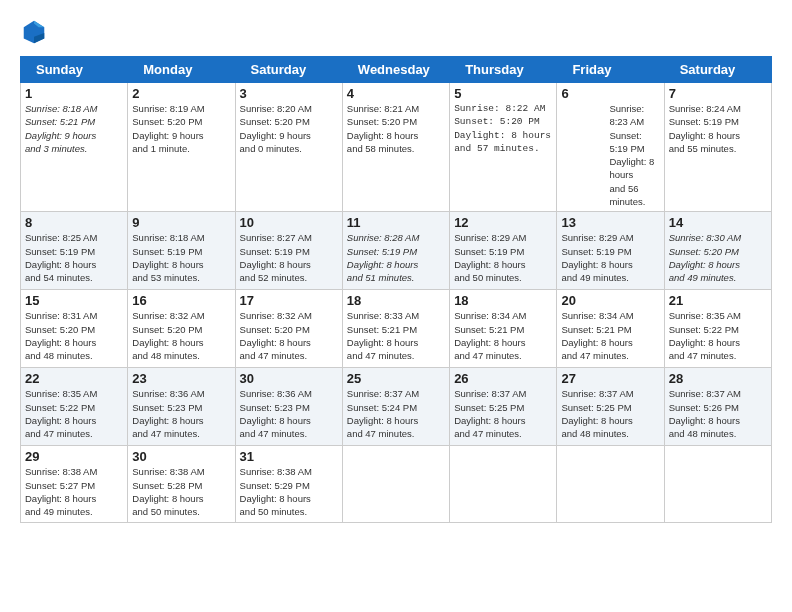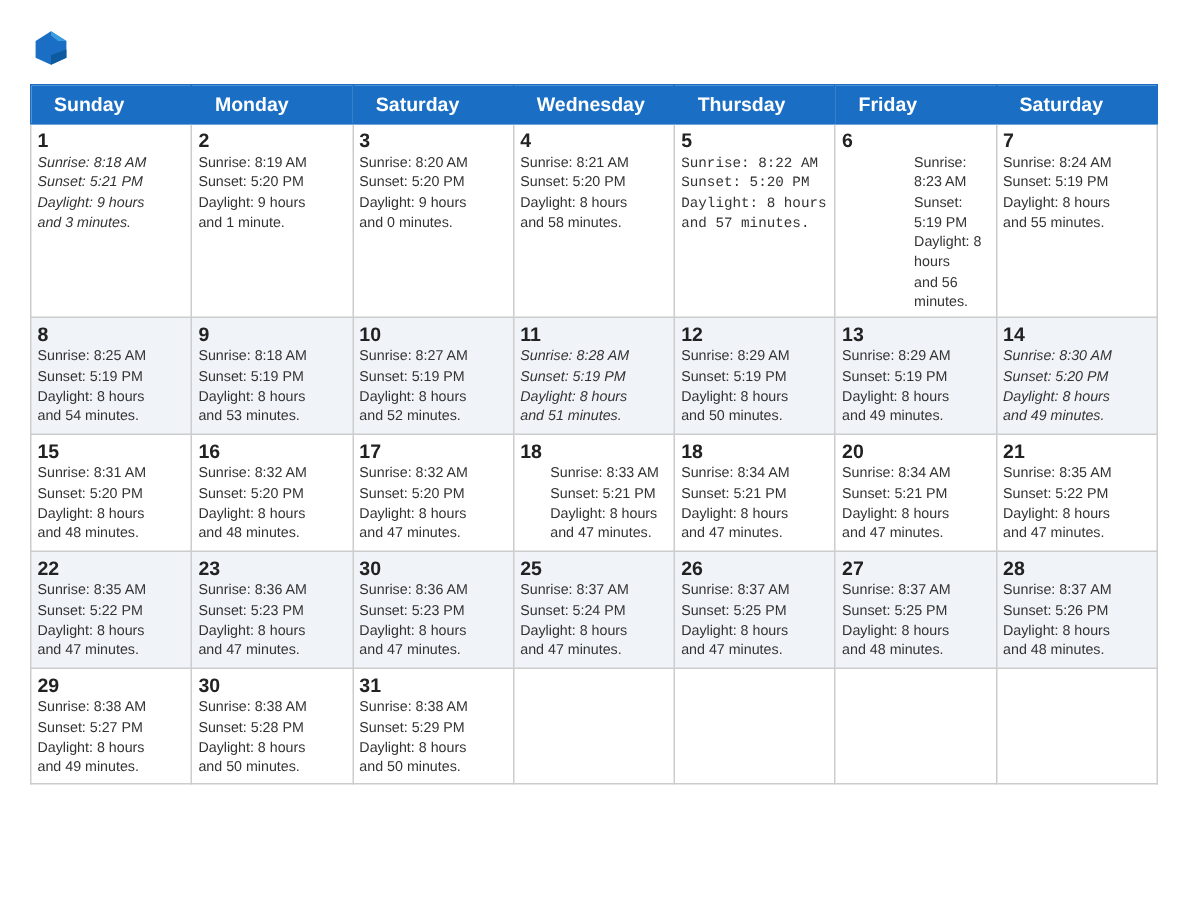--- a/index.html
+++ b/index.html
@@ -247,21 +247,21 @@
           </td>
           <td>
             <span class="day-num">17</span>
             <div class="day-info" style="white-space: pre-line;">Sunrise: 8:32 AM
 Sunset: 5:20 PM
 Daylight: 8 hours
 and 47 minutes.</div>
           </td>
           <td>
             <span class="day-num">18</span>
-            <div class="day-info" style="white-space: pre-line; margin-left: 20px;">Sunrise: 8:33 AM
+            <div class="day-info" style="white-space: pre-line;">Sunrise: 8:33 AM
 Sunset: 5:21 PM
 Daylight: 8 hours
 and 47 minutes.</div>
           </td>
           <td>
             <span class="day-num">18</span>
             <div class="day-info" style="white-space: pre-line;">Sunrise: 8:34 AM
 Sunset: 5:21 PM
 Daylight: 8 hours
 and 47 minutes.</div>

